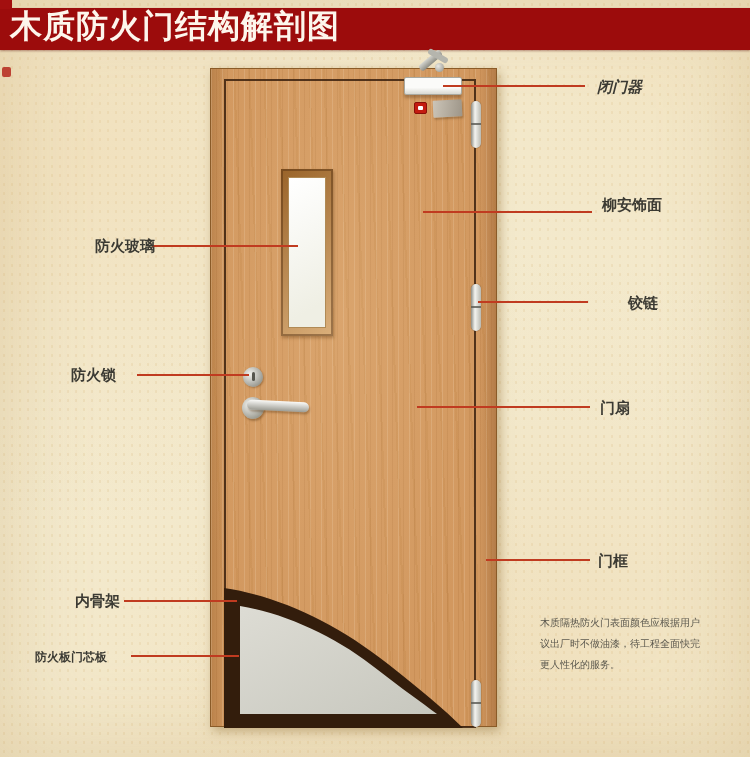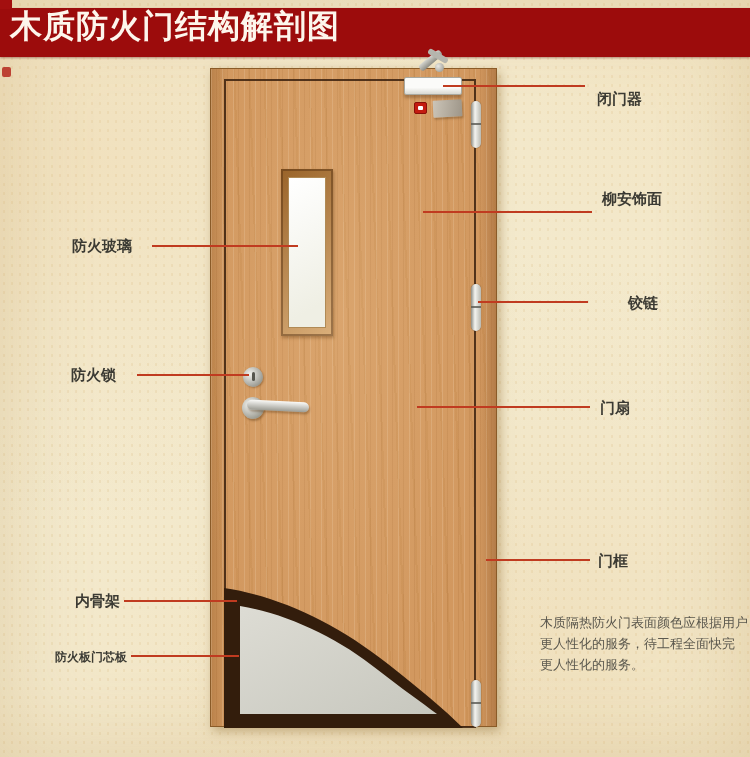--- a/index.html
+++ b/index.html
@@ -13,21 +13,21 @@
       radial-gradient(circle at 12% 20%, rgba(232,196,140,.28), rgba(0,0,0,0) 42%),
       radial-gradient(circle at 88% 10%, rgba(236,205,152,.22), rgba(0,0,0,0) 38%),
       radial-gradient(circle at 75% 85%, rgba(228,192,135,.25), rgba(0,0,0,0) 45%),
       radial-gradient(circle at 30% 90%, rgba(235,205,155,.20), rgba(0,0,0,0) 40%),
       radial-gradient(rgba(205,162,98,.16) 1px, rgba(0,0,0,0) 1.4px);
     background-size:auto,auto,auto,auto,8px 9px;
     box-shadow: inset 0 0 90px rgba(185,145,80,.30);
   }
 
   
-  .banner { position:absolute; left:0; top:8px; width:750px; height:49px; background:#9c0c0c; box-shadow:0 1px 2px rgba(90,10,10,.4); }
+  .banner { position:absolute; left:0; top:8px; width:750px; height:42px; background:#9c0c0c; box-shadow:0 1px 2px rgba(90,10,10,.4); }
   .banner-title { position:absolute; left:10px; top:0; height:35px; line-height:36px; color:#fdf6ec; font-size:32px; font-weight:700; letter-spacing:1px; white-space:nowrap; }
   .red-frag  { position:absolute; left:0; top:0; width:12px; height:9px; background:#a30f0f; }
   .red-mark  { position:absolute; left:2px; top:67px; width:9px; height:10px; background:#b5281c; border-radius:2px; opacity:.85; }
 
   
   .door {
     position:absolute; left:210px; top:68px; width:287px; height:659px;
     background-color:#d2985f;
     background-image:
       radial-gradient(ellipse at 45% 38%, rgba(255,222,175,.18), rgba(0,0,0,0) 70%),
@@ -82,21 +82,21 @@
   
   .cutaway { position:absolute; left:12px; top:507px; width:256px; height:152px; z-index:2; }
 
   
   .lead { position:absolute; height:2px; background:#c03b20; z-index:6; }
   .lbl  { position:absolute; color:#3b3a33; font-size:15px; font-weight:600; white-space:nowrap; z-index:6; }
   .lbl-sm { font-size:12px; }
   .lbl-left { text-align:right; }
 
   
-  .note { position:absolute; left:540px; top:612px; width:200px; color:#5b584e; font-size:13px; line-height:21px; z-index:6; }
+  .note { position:absolute; left:540px; top:612px; width:200px; color:#5b584e; font-size:10px; line-height:21px; z-index:6; }
   .note div { white-space:nowrap; }
 </style>
 </head>
 <body>
 
 <div class="canvas">
 
   <div class="banner">
     <div class="banner-title">木质防火门结构解剖图</div>
   </div>
@@ -151,30 +151,30 @@
   <div class="lead" style="left:137px; top:374px; width:112px;"></div>
   <div class="lead" style="left:124px; top:600px; width:113px;"></div>
   <div class="lead" style="left:131px; top:655px; width:108px;"></div>
 
   <div class="lead" style="left:443px; top:85px;  width:142px;"></div>
   <div class="lead" style="left:423px; top:211px; width:169px;"></div>
   <div class="lead" style="left:478px; top:301px; width:110px;"></div>
   <div class="lead" style="left:417px; top:406px; width:173px;"></div>
   <div class="lead" style="left:486px; top:559px; width:104px;"></div>
 
-  <div class="lbl lbl-left" style="left:32px; top:237px; width:100px;">防火玻璃</div>
+  <div class="lbl lbl-left" style="left:55px; top:237px; width:100px;">防火玻璃</div>
   <div class="lbl lbl-left" style="left:26px; top:366px; width:90px;">防火锁</div>
   <div class="lbl lbl-left" style="left:35px; top:592px; width:85px;">内骨架</div>
-  <div class="lbl lbl-left lbl-sm" style="left:15px; top:649px; width:112px;">防火板门芯板</div>
+  <div class="lbl lbl-left lbl-sm" style="left:15px; top:649px; width:112px;text-align:center;">防火板门芯板</div>
 
-  <div class="lbl" style="left:597px; top:90px;">闭门器</div>
-  <div class="lbl" style="left:602px; top:190px;text-align:right;">柳安饰面</div>
+  <div class="lbl" style="left:597px; top:78px;font-style:italic;">闭门器</div>
+  <div class="lbl" style="left:602px; top:196px;text-align:right;">柳安饰面</div>
   <div class="lbl" style="left:628px; top:294px;">铰链</div>
   <div class="lbl" style="left:600px; top:399px;text-align:right;">门扇</div>
   <div class="lbl" style="left:598px; top:552px;text-align:right;">门框</div>
 
   <div class="note">
     <div>木质隔热防火门表面颜色应根据用户</div>
-    <div>更人性化的服务，待工程全面快完</div>
+    <div>议出厂时不做油漆，待工程全面快完</div>
     <div>更人性化的服务。</div>
   </div>
 
 </div>
 
 </body></html>

